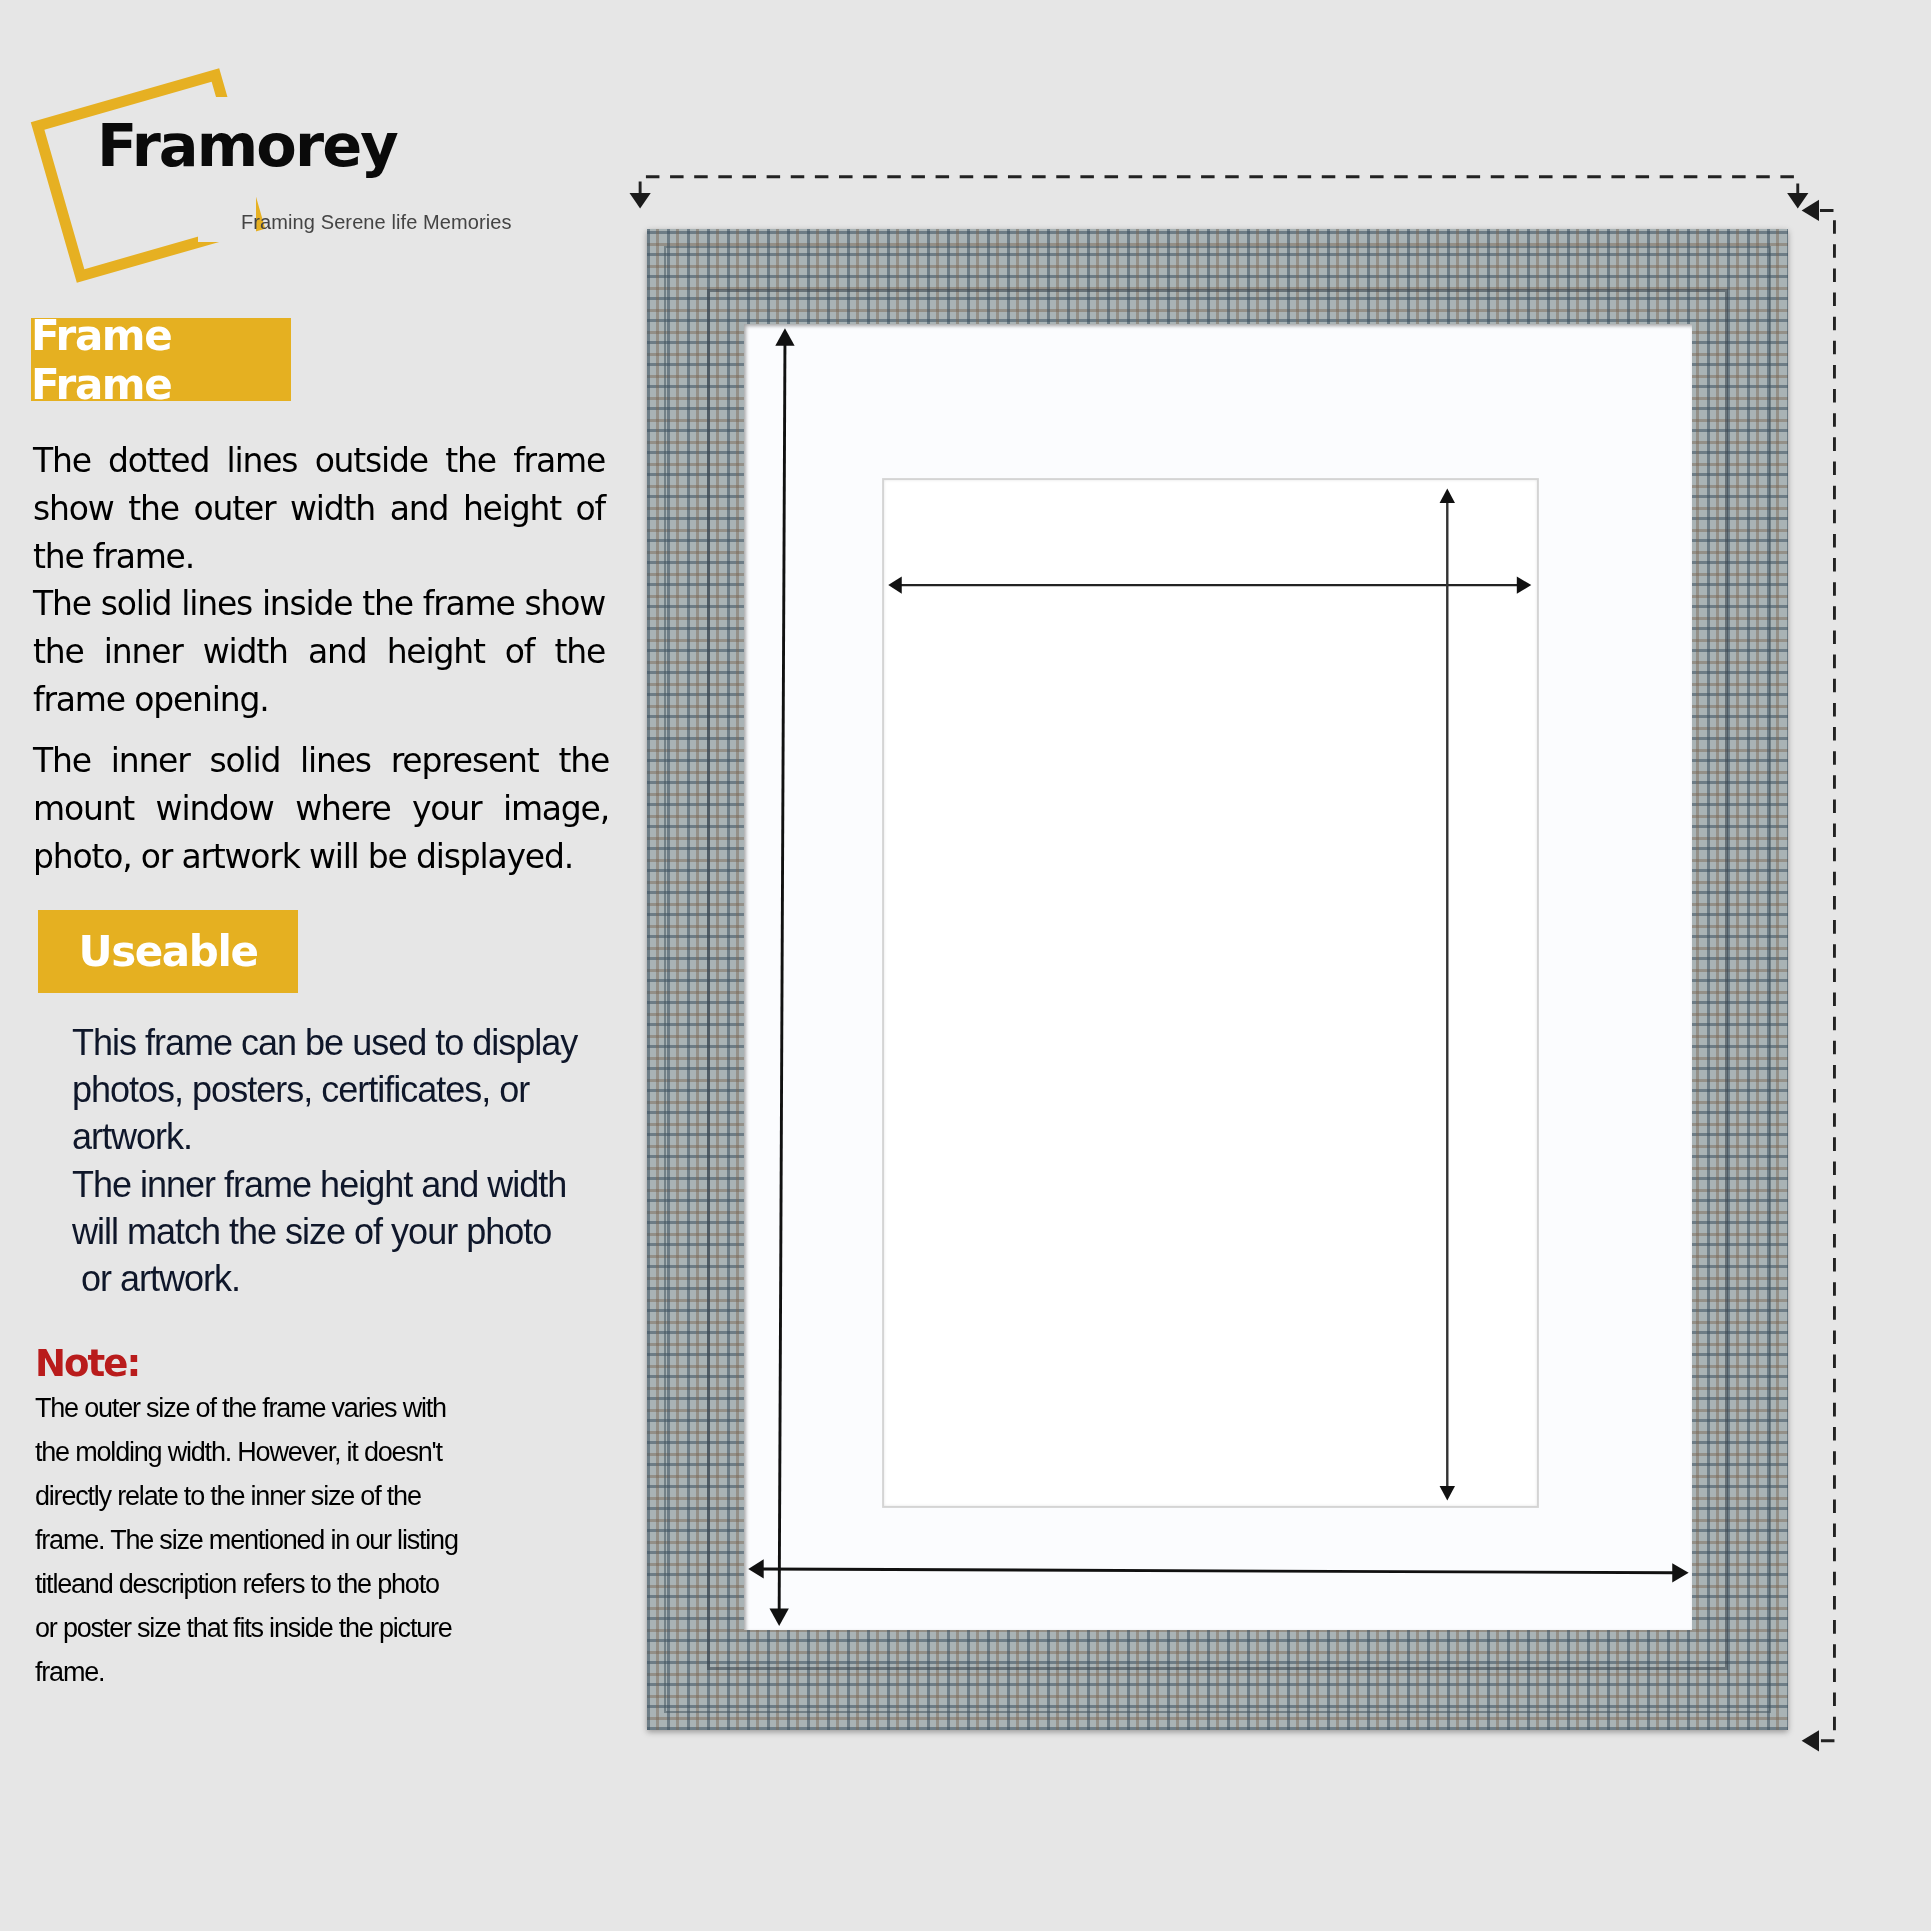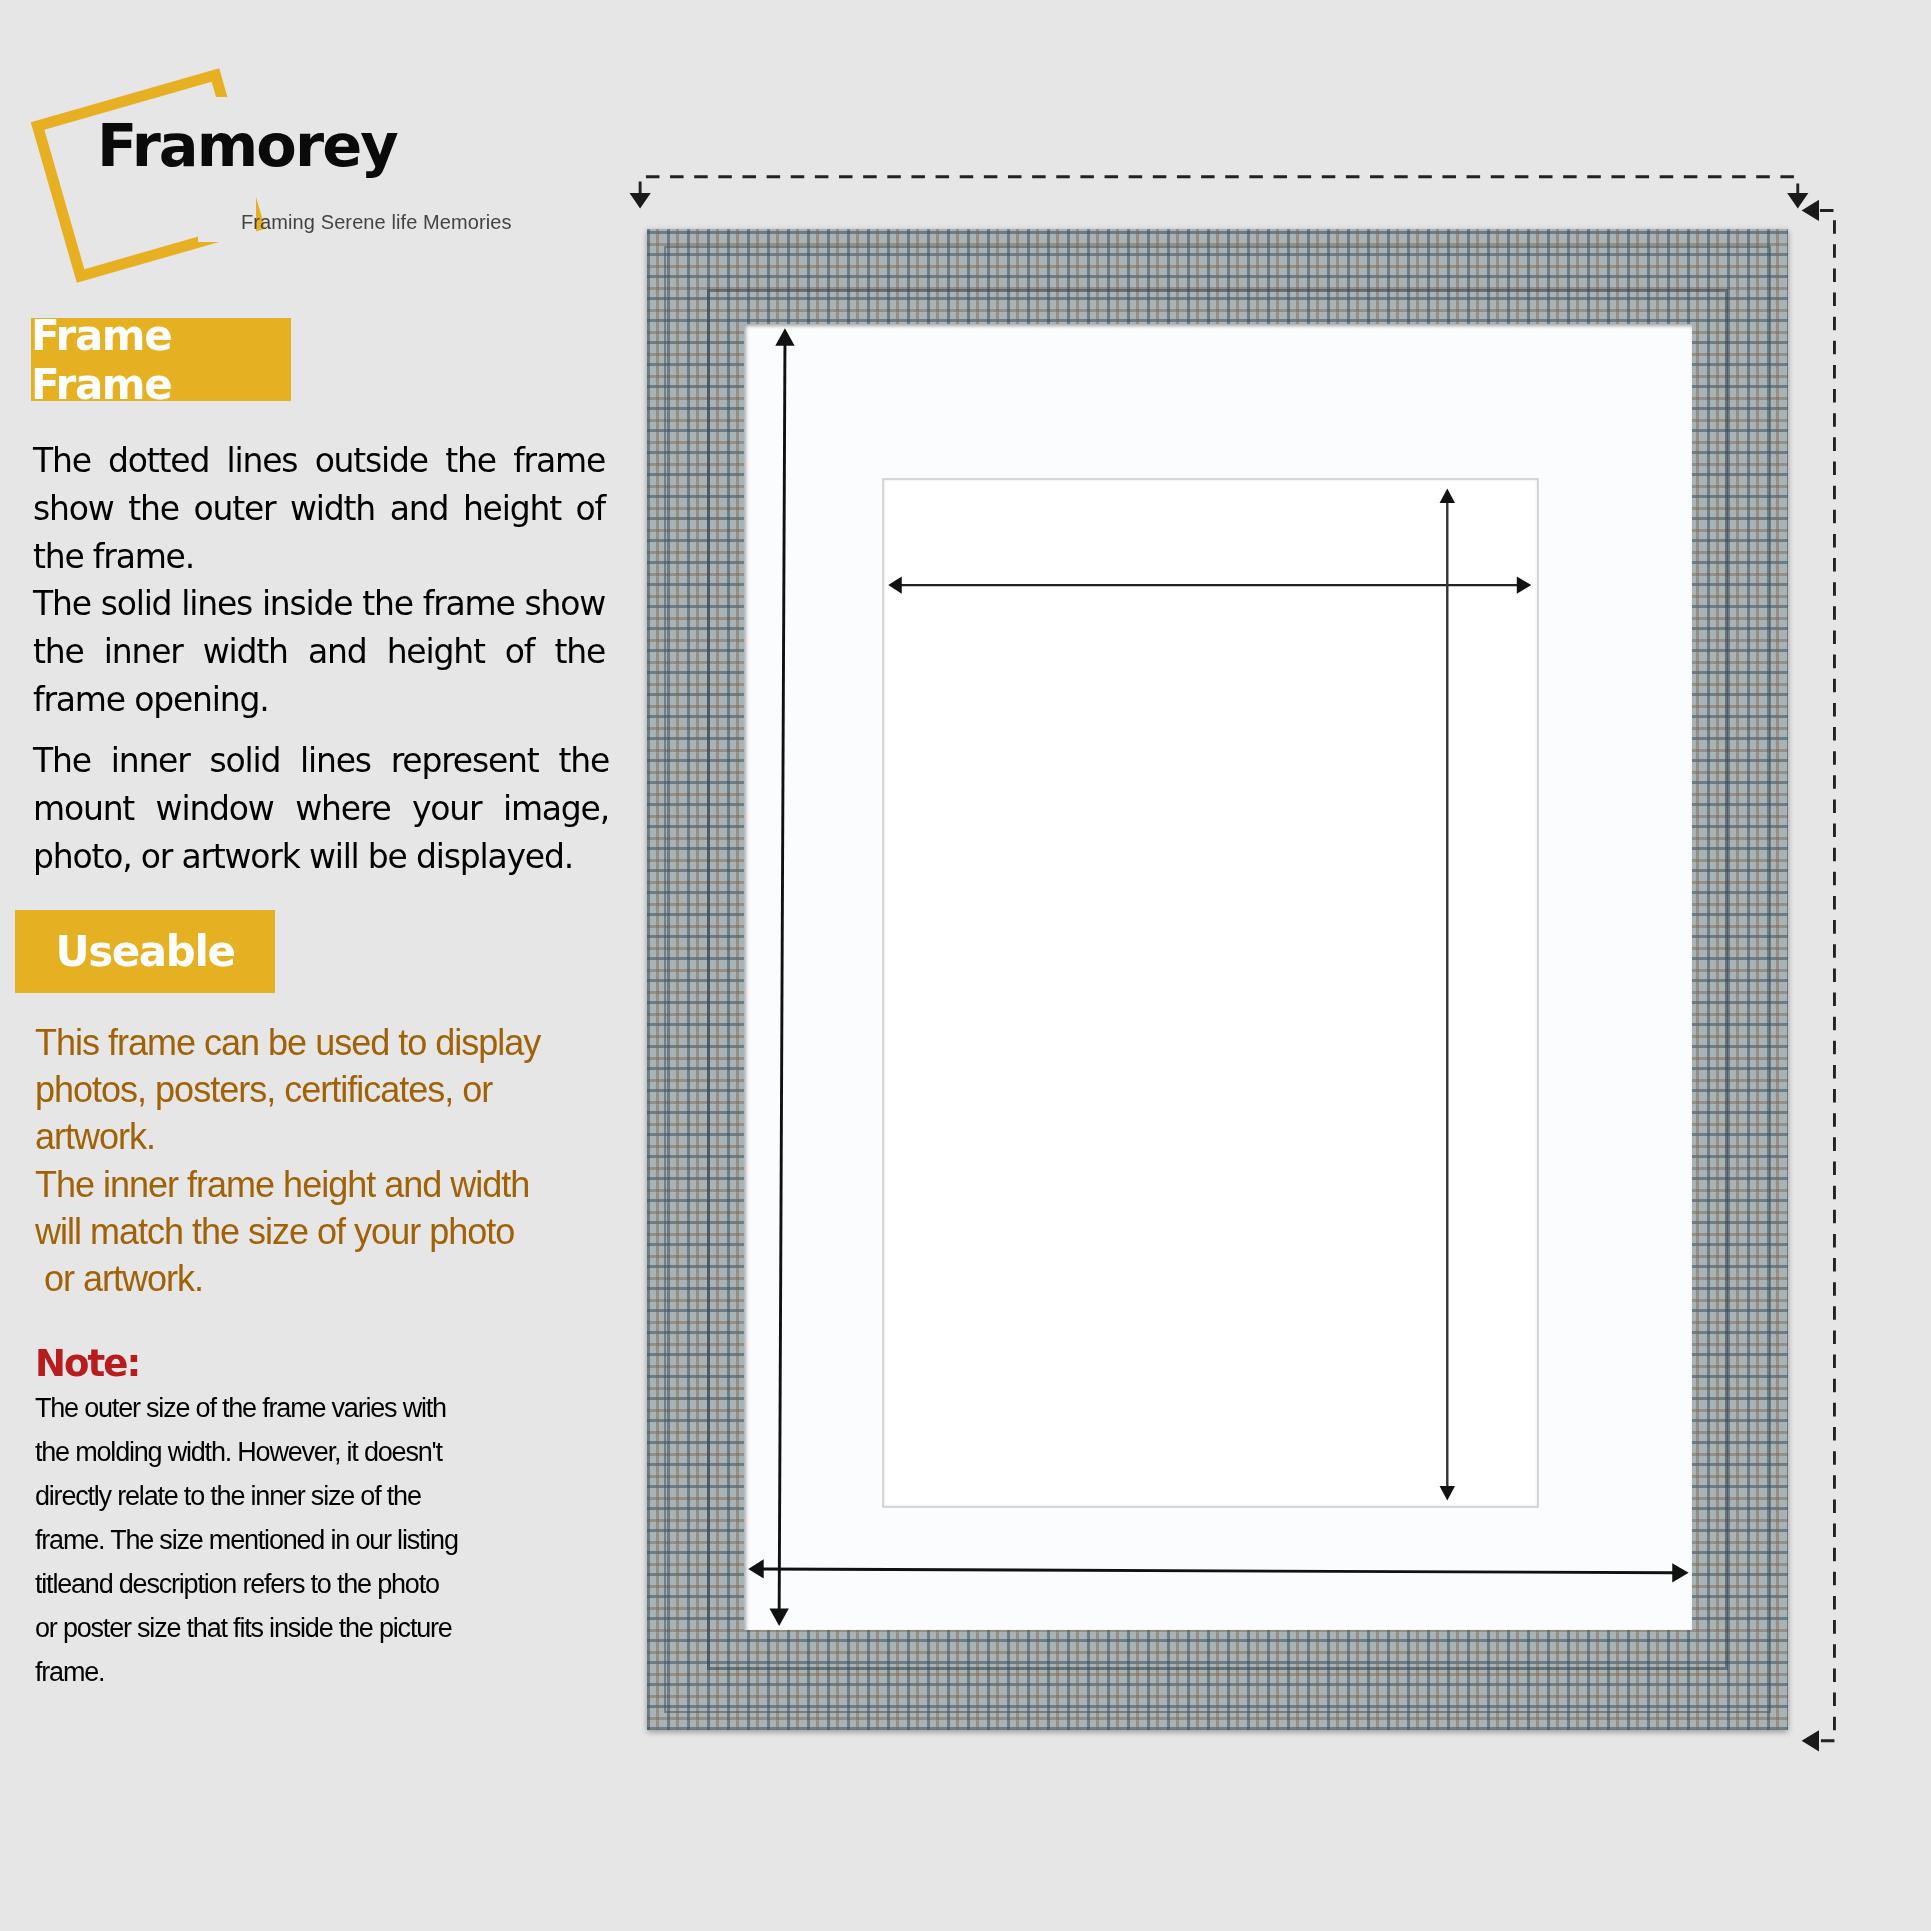--- a/index.html
+++ b/index.html
@@ -38,22 +38,23 @@
     font-size: 42px; letter-spacing: -1.4px;
     display: flex; align-items: center; justify-content: center;
   }
   .para {
     position: absolute; font-family: "DejaVu Sans", sans-serif;
     font-size: 33px; line-height: 48px; letter-spacing: -1.2px;
     text-align: justify; color: #000;
   }
   .para-left {
     position: absolute; font-family: "Liberation Sans", sans-serif;
-    font-size: 36px; line-height: 47px; letter-spacing: -1px; color: #a16207;
+    font-size: 36px; line-height: 47px; letter-spacing: -1px; color: #0f172a;
     white-space: pre;
+    margin-left: 37px;
   }
   .note-label {
     position: absolute; left: 35px; top: 1342px;
     font-family: "DejaVu Sans", sans-serif; font-weight: bold;
     font-size: 37px; color: #b91c1c; letter-spacing: -1.9px;
   }
   .note-body {
     position: absolute; left: 35px; top: 1386px; width: 579px;
     font-family: "Liberation Sans", sans-serif; font-size: 27px;
     line-height: 44px; letter-spacing: -1.2px; color: #000;
@@ -107,21 +108,21 @@
   <div class="logo-text">Framorey</div>
   <div class="logo-tag">Framing Serene life Memories</div>
 </div>
 
 <div class="badge" style="left:31px; top:318px; width:260px; height:83px;">Frame Frame</div>
 
 <div class="para" style="left:33px; top:437px; width:572px;">The dotted lines outside  the  frame show the outer width and height of the frame.</div>
 <div class="para" style="left:33px; top:580px; width:572px;">The solid lines inside the frame show the inner width and height of  the frame opening.</div>
 <div class="para" style="left:33px; top:737px; width:576px;">The inner solid lines represent the mount window where your image, photo, or artwork will be displayed.</div>
 
-<div class="badge" style="left:15px; top:910px; width:260px; height:83px;">Useable</div>
+<div class="badge" style="left:38px; top:910px; width:260px; height:83px;">Useable</div>
 
 <div class="para-left" style="left:35px; top:1019px;">This frame can be used to display
 photos, posters, certificates, or
 artwork.</div>
 <div class="para-left" style="left:35px; top:1161px;">The inner frame height and width
 will match the size of your photo
  or artwork.</div>
 
 <div class="note-label">Note:</div>
 <div class="note-body">The outer size of the frame varies with

